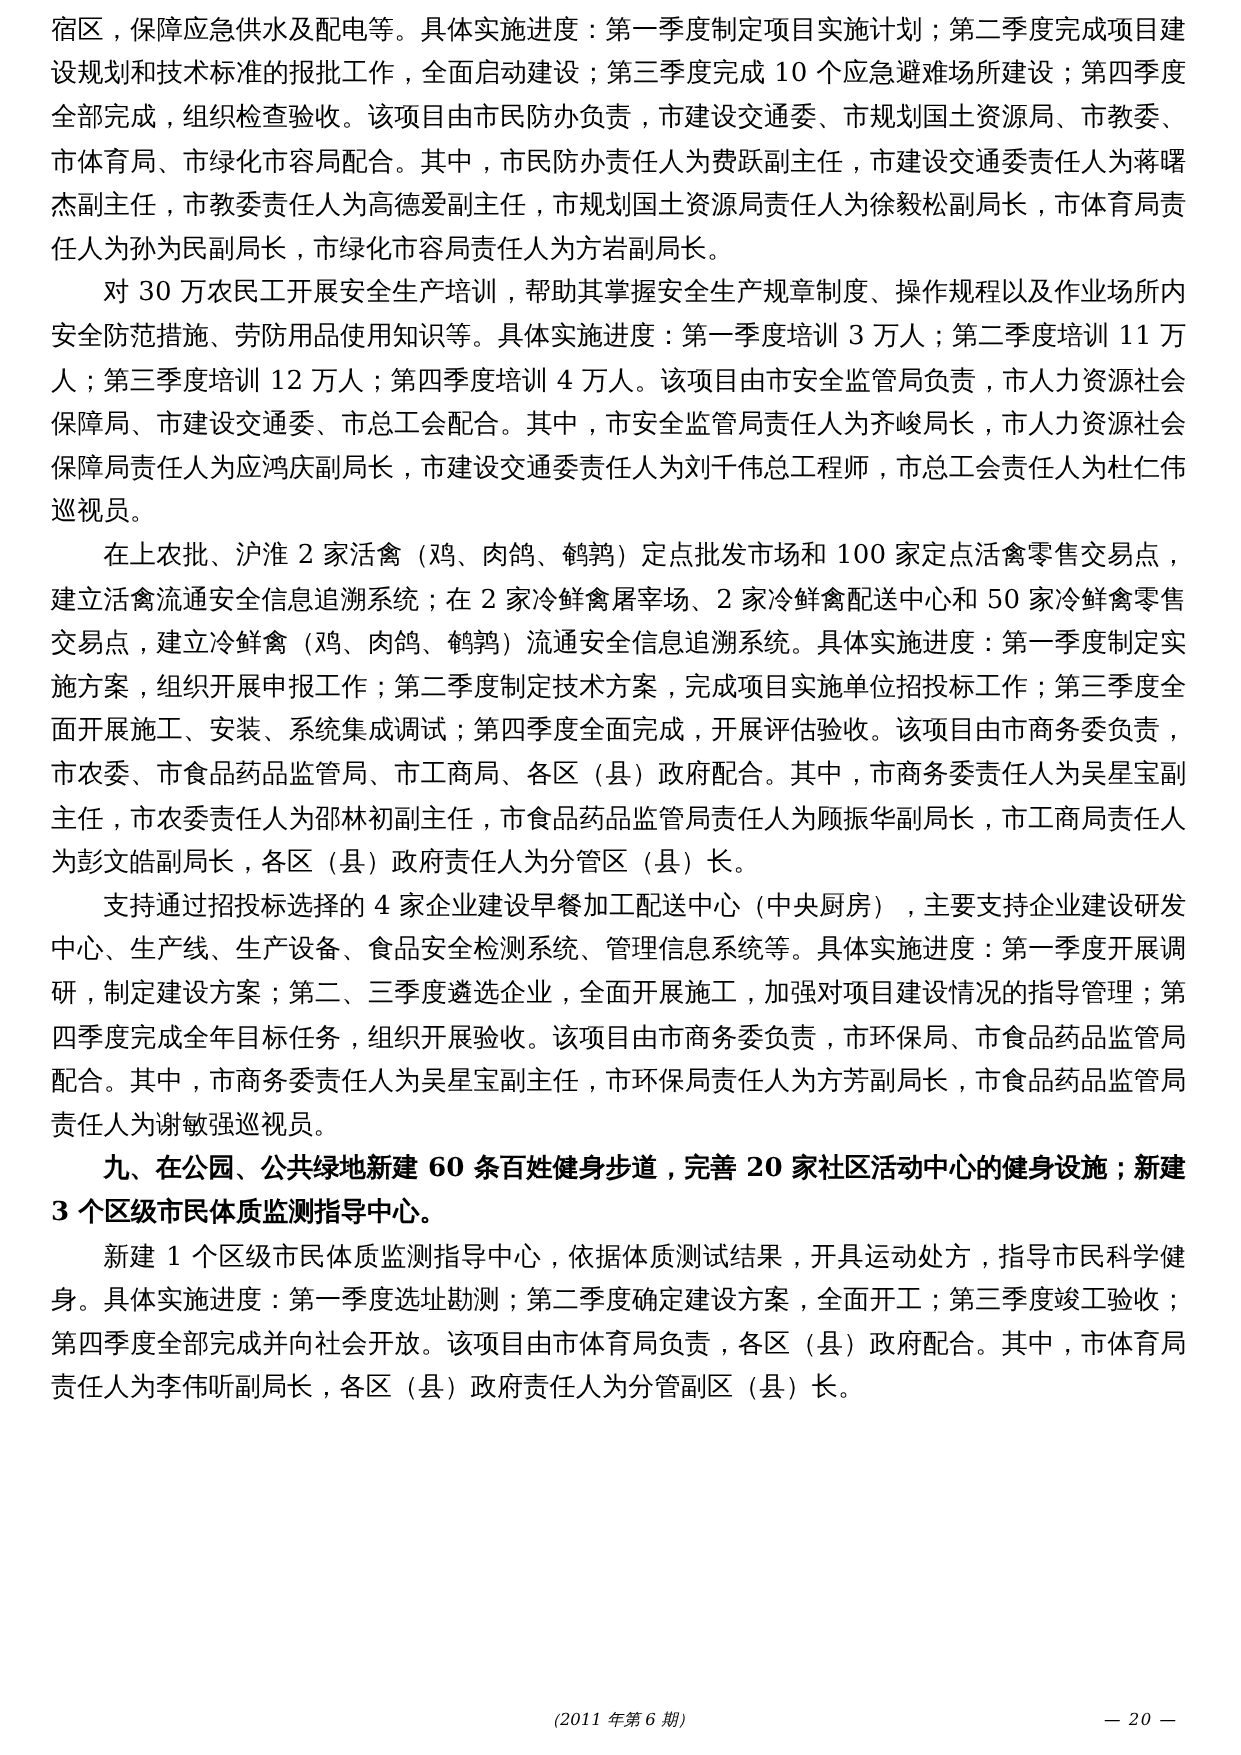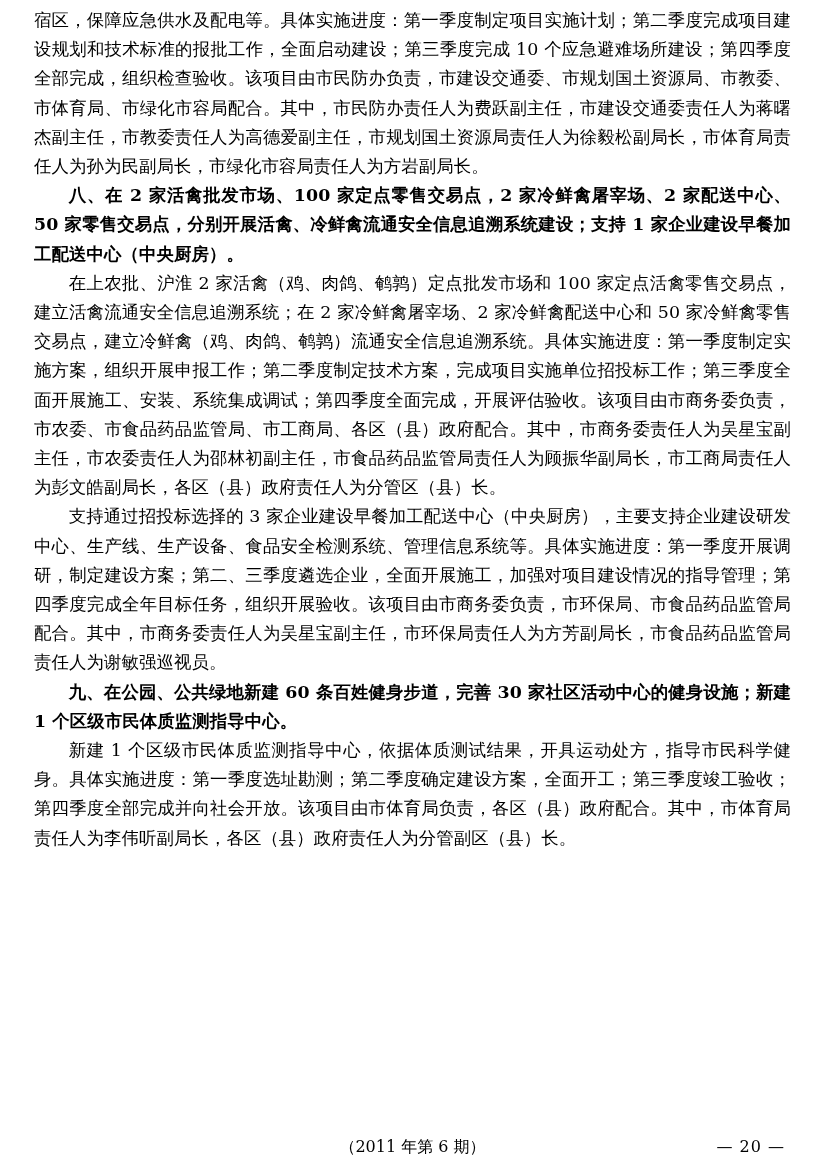--- a/index.html
+++ b/index.html
@@ -40,46 +40,47 @@
   }
   .bold {
     font-weight: bold;
   }
   .footer {
     position: absolute;
     left: 34px;
     right: 36px;
     bottom: 10px;
     height: 26px;
-    font-size: 16px;
+    font-size: 11px;
     line-height: 26px;
+    font-style: italic;
   }
   .footer-center {
     position: absolute;
     left: 0;
     right: 0;
     text-align: center;
   }
   .footer-right {
     position: absolute;
     right: 6px;
     top: 0;
     letter-spacing: 1px;
   }
 </style>
 </head>
 <body>
 
 <div class="page">
   <div class="doc-body">
     <p class="indent0">宿区，保障应急供水及配电等。具体实施进度：第一季度制定项目实施计划；第二季度完成项目建设规划和技术标准的报批工作，全面启动建设；第三季度完成 10 个应急避难场所建设；第四季度全部完成，组织检查验收。该项目由市民防办负责，市建设交通委、市规划国土资源局、市教委、市体育局、市绿化市容局配合。其中，市民防办责任人为费跃副主任，市建设交通委责任人为蒋曙杰副主任，市教委责任人为高德爱副主任，市规划国土资源局责任人为徐毅松副局长，市体育局责任人为孙为民副局长，市绿化市容局责任人为方岩副局长。</p>
-    <p class="indent2 bold">八、在 2 家活禽批发市场、100 家定点零售交易点，2 家冷鲜禽屠宰场、2 家配送中心、50 家零售交易点，分别开展活禽、冷鲜禽流通安全信息追溯系统建设；支持 1 家企业建设早餐加工配送中心（中央厨房）。</p>
+    <p class="indent2">对 30 万农民工开展安全生产培训，帮助其掌握安全生产规章制度、操作规程以及作业场所内安全防范措施、劳防用品使用知识等。具体实施进度：第一季度培训 3 万人；第二季度培训 11 万人；第三季度培训 12 万人；第四季度培训 4 万人。该项目由市安全监管局负责，市人力资源社会保障局、市建设交通委、市总工会配合。其中，市安全监管局责任人为齐峻局长，市人力资源社会保障局责任人为应鸿庆副局长，市建设交通委责任人为刘千伟总工程师，市总工会责任人为杜仁伟巡视员。</p>
     <p class="indent2">在上农批、沪淮 2 家活禽（鸡、肉鸽、鹌鹑）定点批发市场和 100 家定点活禽零售交易点，建立活禽流通安全信息追溯系统；在 2 家冷鲜禽屠宰场、2 家冷鲜禽配送中心和 50 家冷鲜禽零售交易点，建立冷鲜禽（鸡、肉鸽、鹌鹑）流通安全信息追溯系统。具体实施进度：第一季度制定实施方案，组织开展申报工作；第二季度制定技术方案，完成项目实施单位招投标工作；第三季度全面开展施工、安装、系统集成调试；第四季度全面完成，开展评估验收。该项目由市商务委负责，市农委、市食品药品监管局、市工商局、各区（县）政府配合。其中，市商务委责任人为吴星宝副主任，市农委责任人为邵林初副主任，市食品药品监管局责任人为顾振华副局长，市工商局责任人为彭文皓副局长，各区（县）政府责任人为分管区（县）长。</p>
-    <p class="indent2">支持通过招投标选择的 3 家企业建设早餐加工配送中心（中央厨房），主要支持企业建设研发中心、生产线、生产设备、食品安全检测系统、管理信息系统等。具体实施进度：第一季度开展调研，制定建设方案；第二、三季度遴选企业，全面开展施工，加强对项目建设情况的指导管理；第四季度完成全年目标任务，组织开展验收。该项目由市商务委负责，市环保局、市食品药品监管局配合。其中，市商务委责任人为吴星宝副主任，市环保局责任人为方芳副局长，市食品药品监管局责任人为谢敏强巡视员。</p>
-    <p class="indent2 bold">九、在公园、公共绿地新建 60 条百姓健身步道，完善 30 家社区活动中心的健身设施；新建 1 个区级市民体质监测指导中心。</p>
+    <p class="indent2">支持通过招投标选择的 4 家企业建设早餐加工配送中心（中央厨房），主要支持企业建设研发中心、生产线、生产设备、食品安全检测系统、管理信息系统等。具体实施进度：第一季度开展调研，制定建设方案；第二、三季度遴选企业，全面开展施工，加强对项目建设情况的指导管理；第四季度完成全年目标任务，组织开展验收。该项目由市商务委负责，市环保局、市食品药品监管局配合。其中，市商务委责任人为吴星宝副主任，市环保局责任人为方芳副局长，市食品药品监管局责任人为谢敏强巡视员。</p>
+    <p class="indent2 bold">九、在公园、公共绿地新建 60 条百姓健身步道，完善 20 家社区活动中心的健身设施；新建 3 个区级市民体质监测指导中心。</p>
     <p class="indent2">新建 1 个区级市民体质监测指导中心，依据体质测试结果，开具运动处方，指导市民科学健身。具体实施进度：第一季度选址勘测；第二季度确定建设方案，全面开工；第三季度竣工验收；第四季度全部完成并向社会开放。该项目由市体育局负责，各区（县）政府配合。其中，市体育局责任人为李伟听副局长，各区（县）政府责任人为分管副区（县）长。</p>
 
   </div>
 
   <div class="footer">
     <span class="footer-center">（2011 年第 6 期）</span>
     <span class="footer-right">— 20 —</span>
   </div>
 </div>
 

